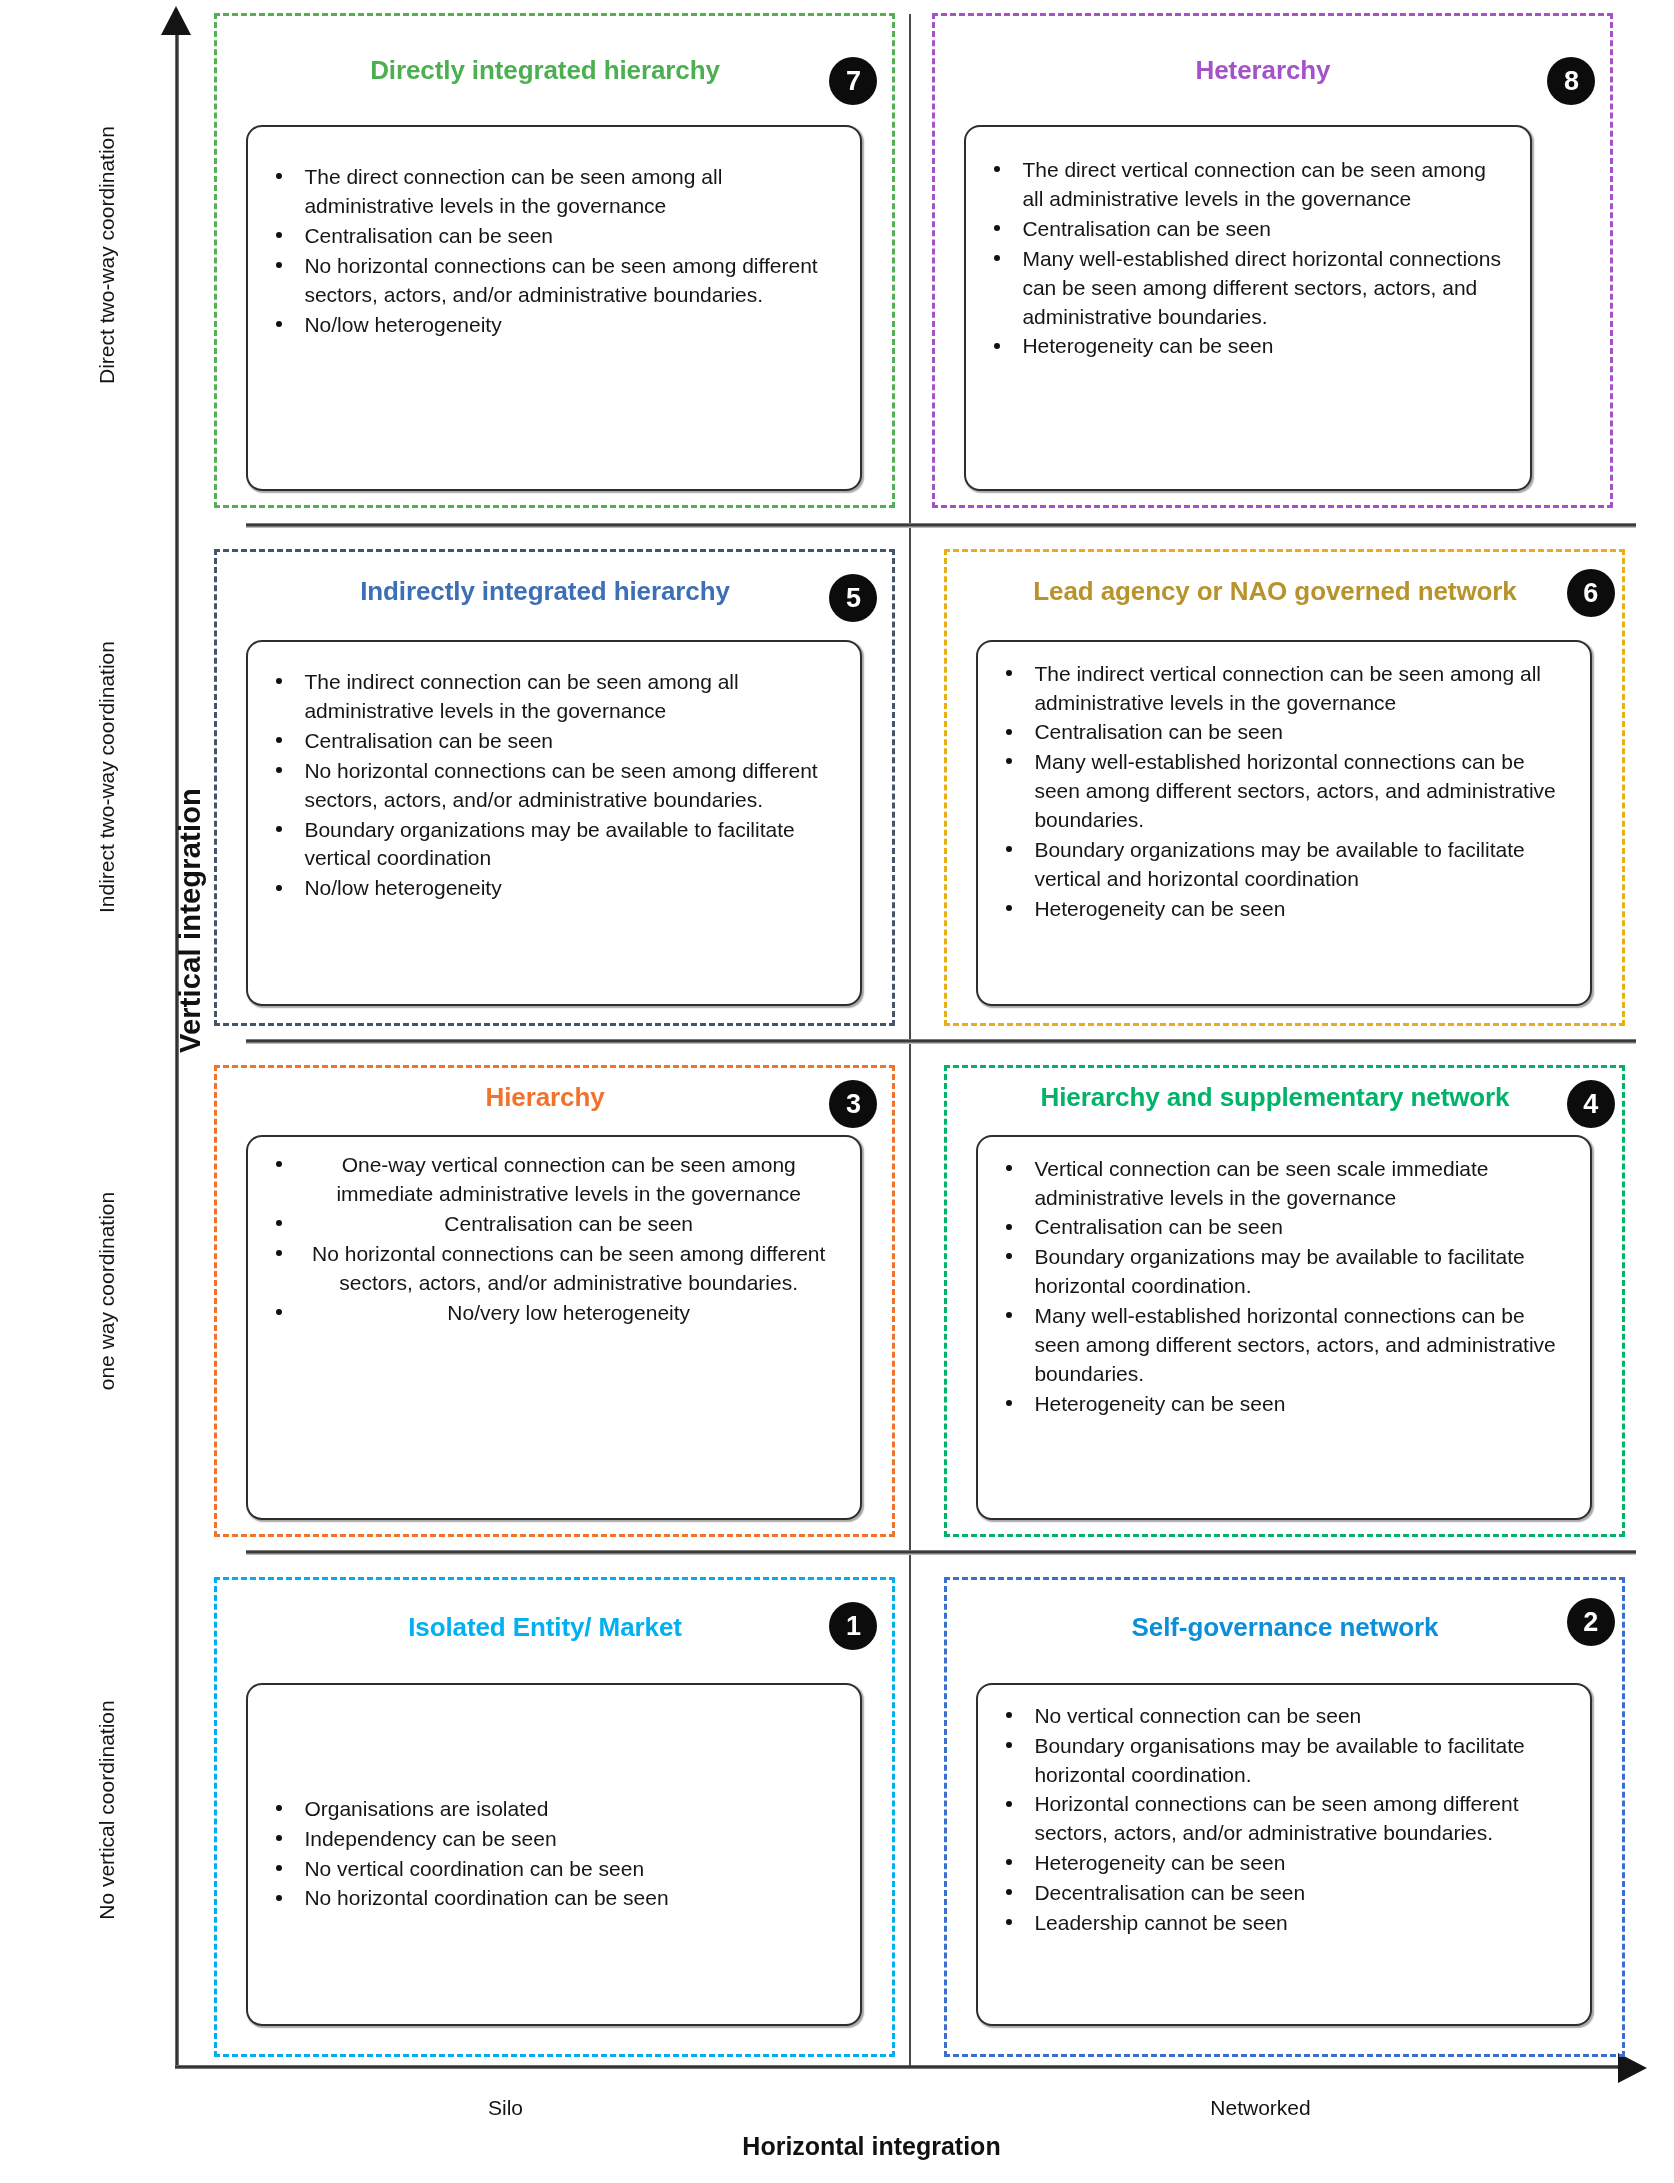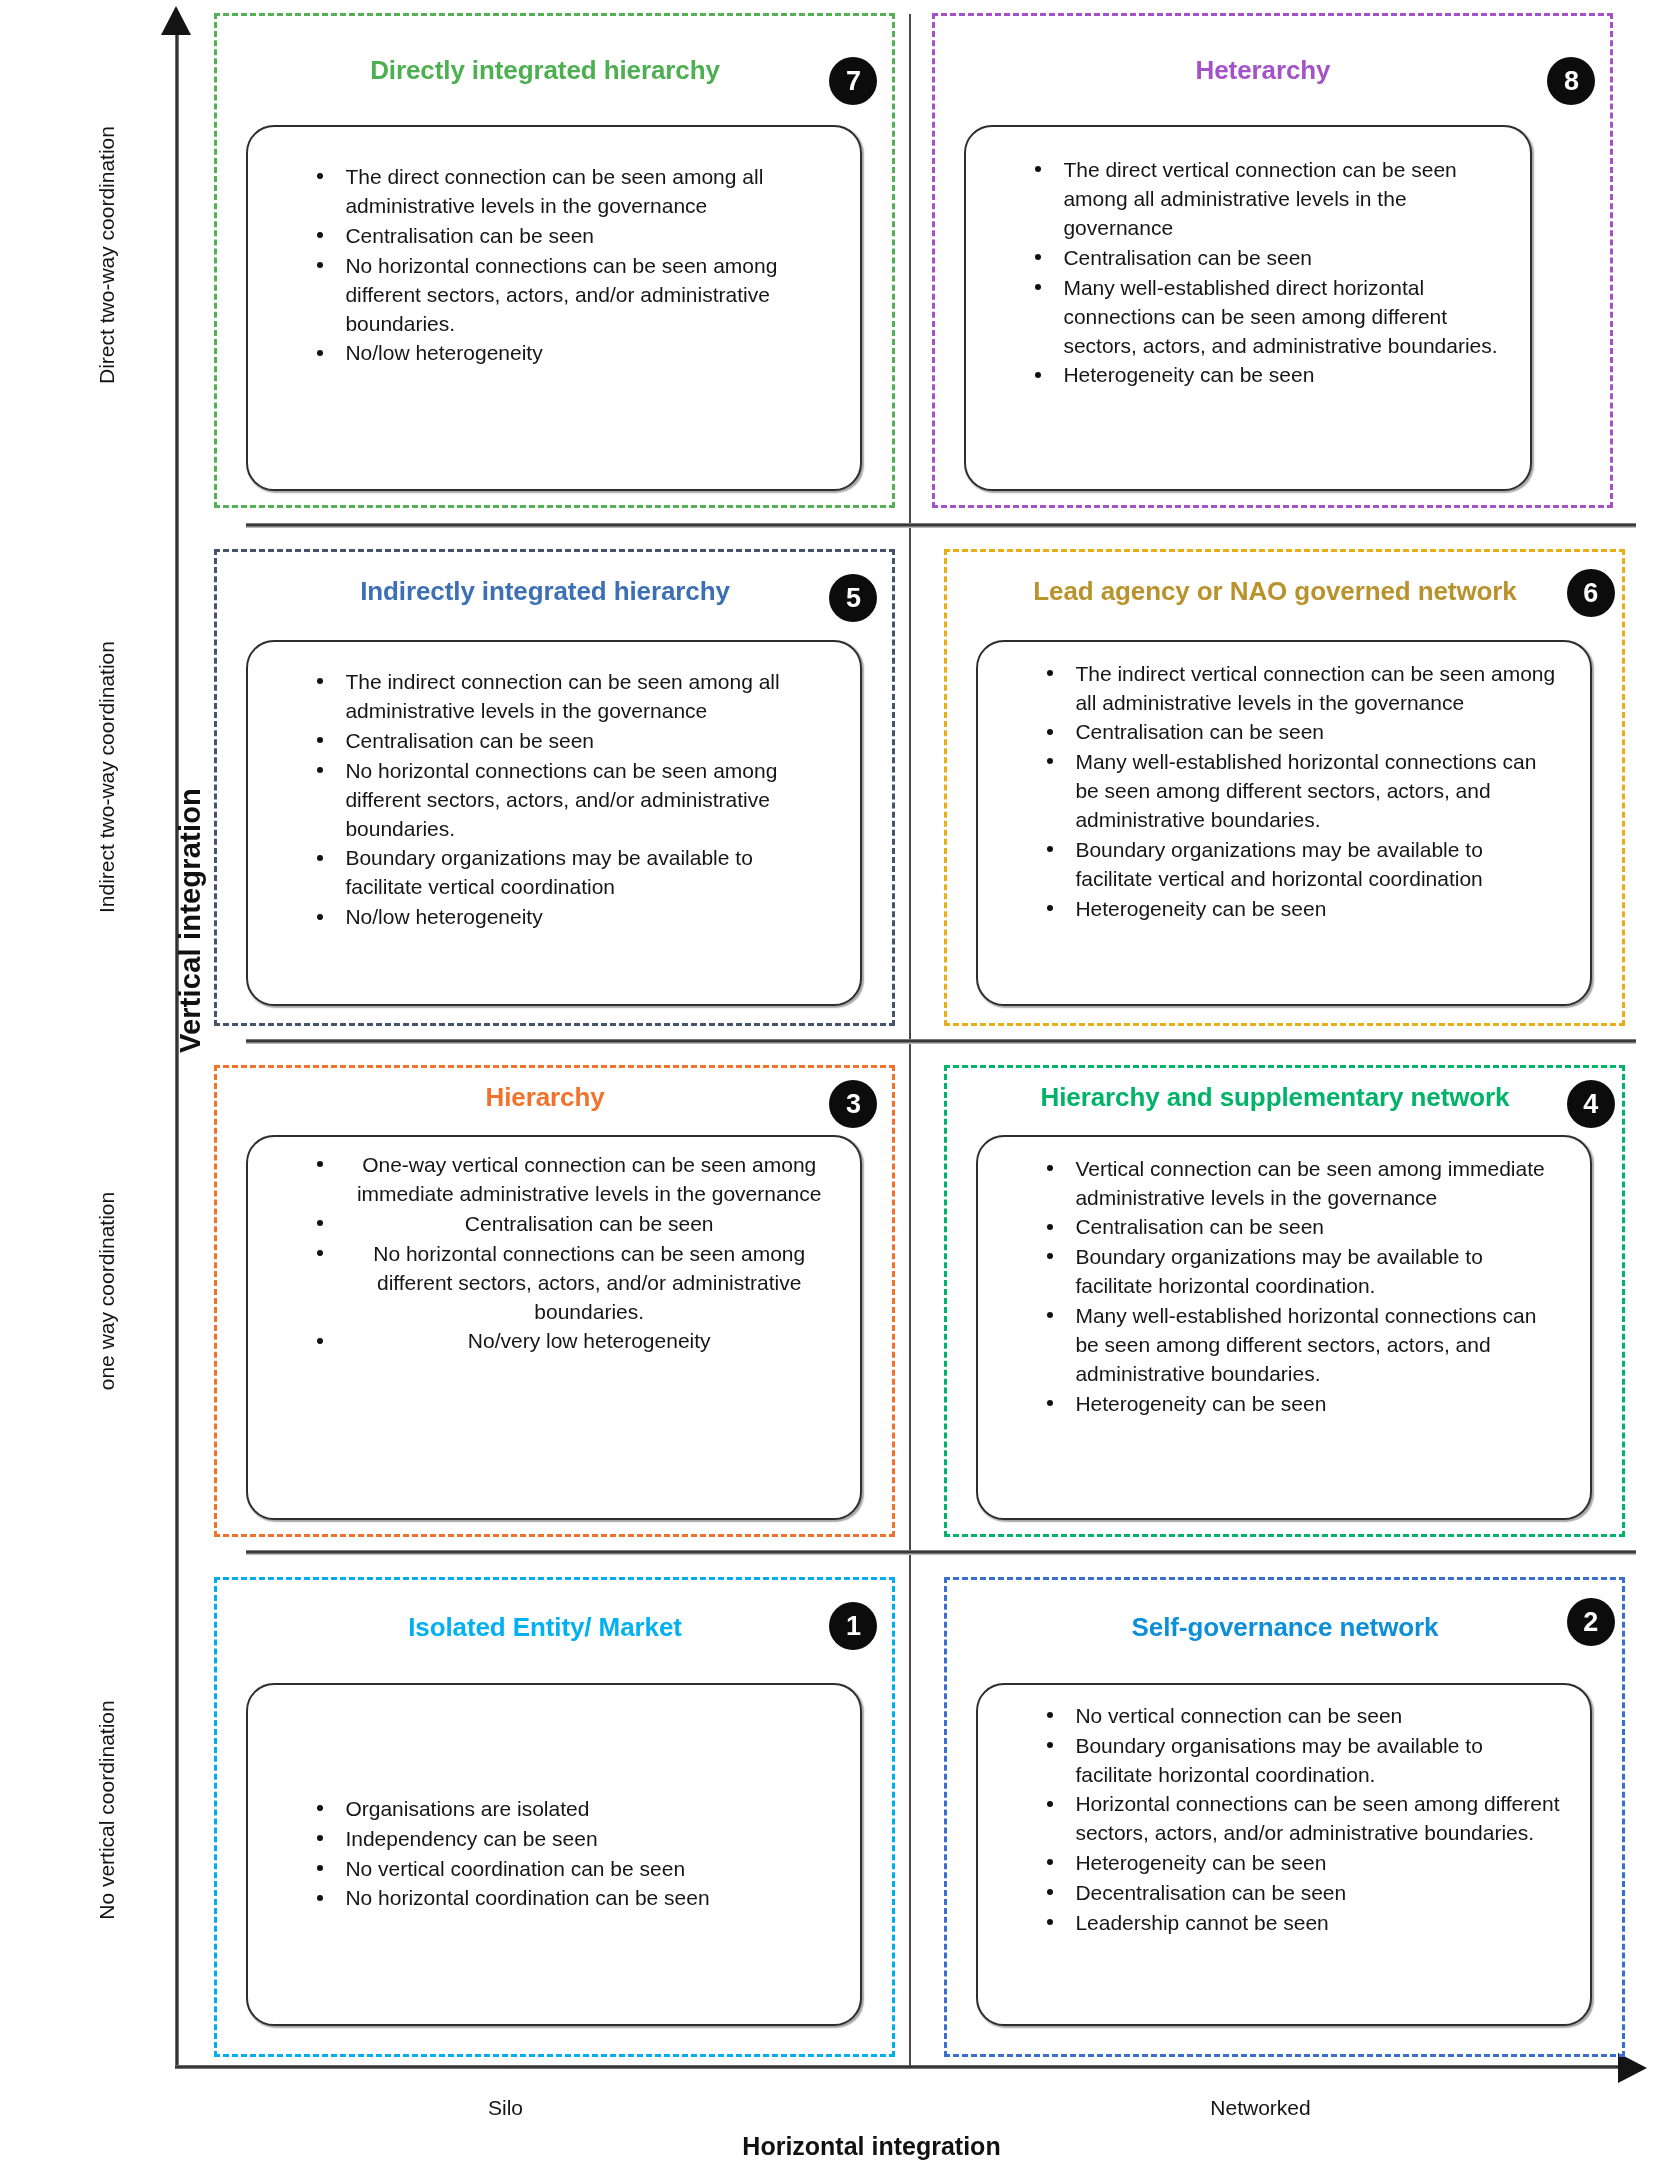--- a/index.html
+++ b/index.html
@@ -89,23 +89,22 @@
 
   .badge{
     position:absolute;width:48px;height:48px;border-radius:50%;
     background:#0c0c0c;color:#fff;font-size:27px;font-weight:bold;
     display:flex;align-items:center;justify-content:center;
     line-height:1;
   }
 
   .rounded-box{
     position:absolute;box-sizing:border-box;
-    border:2.3px solid #2e2e2e;border-radius:28px;background:#fff;
+    border:2.3px solid #2e2e2e;border-radius:16px;background:#fff;
     box-shadow:1.4px 1.9px 1.4px rgba(0,0,0,.35);
-    padding-left:41px;
   }
   .rounded-box ul{
     list-style:none;margin:0;padding:0;
   }
   .rounded-box li{
     position:relative;
     font-size:21px;line-height:1.38;color:#161616;
     padding-left:36px;margin:0 0 0.9px 0;
   }
   .rounded-box li:before{
@@ -266,21 +265,21 @@
   </div>
 </div>
 
 <div class="cell" id="q4">
   <div class="dash" style="border-color: rgb(0, 179, 104);"></div>
   <div class="title" style="color: rgb(0, 179, 104);">Hierarchy and supplementary network</div>
   <div class="badge">4</div>
   <div class="rounded-box">
     <div class="bullets-pad" style="padding-top:17.6px;">
       <ul>
-          <li>Vertical connection can be seen among immediate administrative levels in the governance</li>
+          <li>Vertical connection can be seen scale immediate administrative levels in the governance</li>
           <li>Centralisation can be seen</li>
           <li>Boundary organizations may be available to facilitate horizontal coordination.</li>
           <li>Many well-established horizontal connections can be seen among different sectors, actors, and administrative boundaries.</li>
           <li>Heterogeneity  can be seen</li>
         </ul>
     </div>
   </div>
 </div>
 
 <div class="cell" id="q1">

